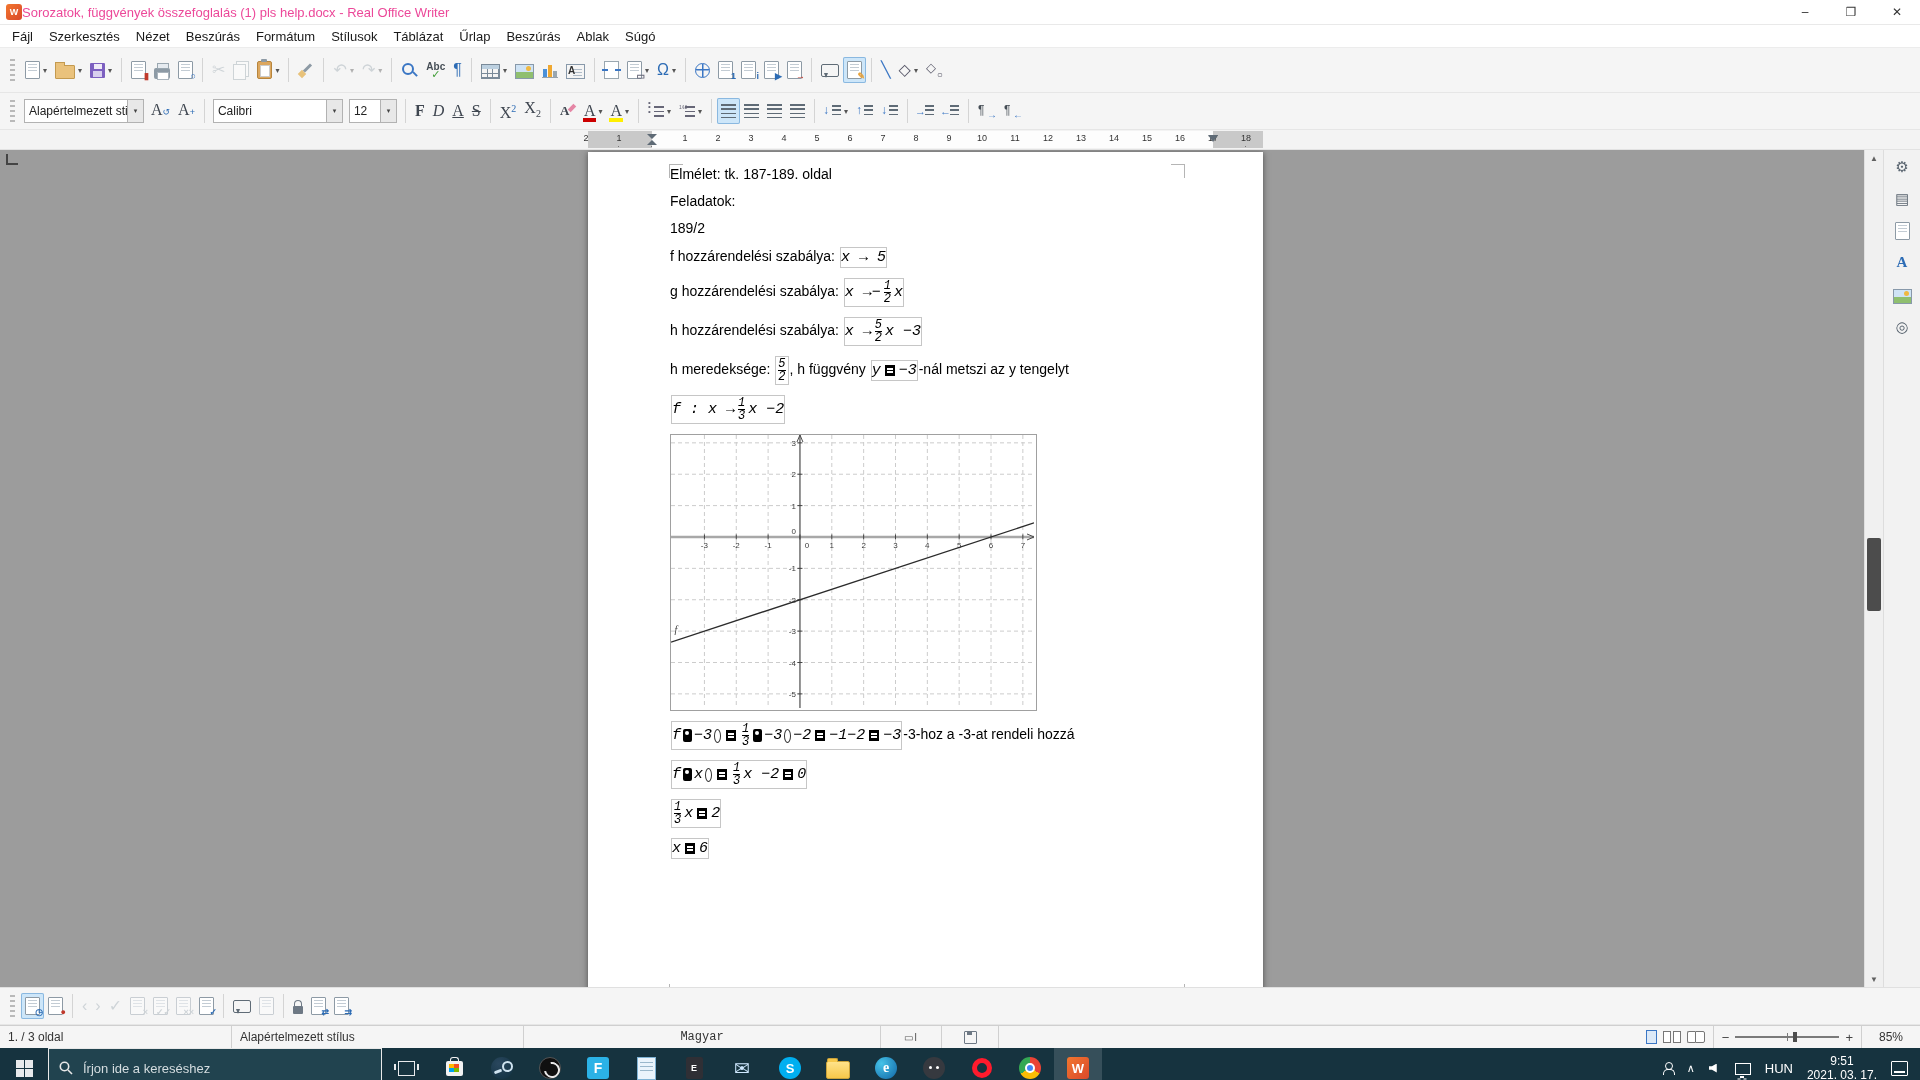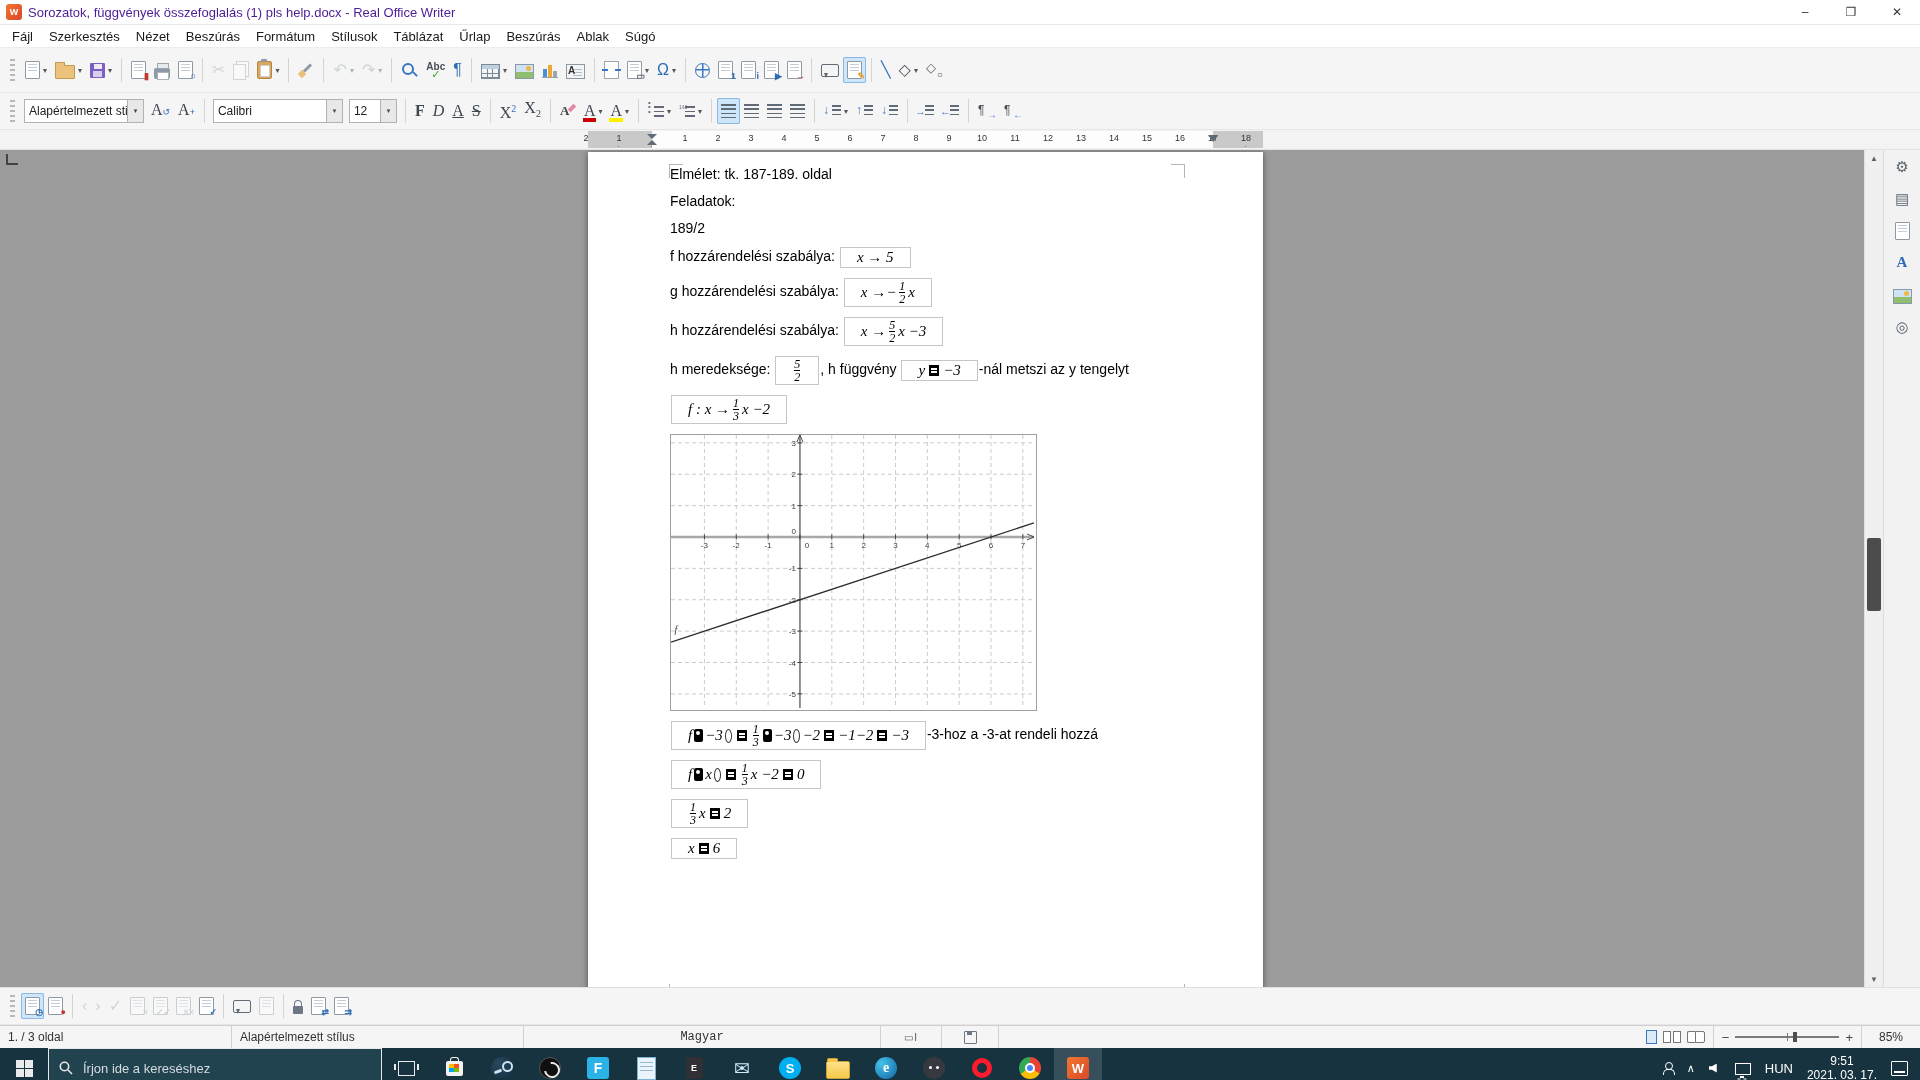--- a/index.html
+++ b/index.html
@@ -1,21 +1,21 @@
 <!DOCTYPE html>
 <html><head>
 <meta charset="utf-8">
 <style>
   html,body{margin:0;padding:0;}
   body{width:1920px;height:1080px;overflow:hidden;position:relative;
        font-family:"Liberation Sans",sans-serif;background:#f1f1f1;color:#222;
        -webkit-font-smoothing:antialiased;}
   
   #titlebar{height:24px;background:#fff;display:flex;align-items:center;padding-left:6px;font-size:13px;border-bottom:1px solid #e9e9e9;}
-  #titlebar .title{margin-left:6px;color:#4c1d95;}
+  #titlebar .title{color:#ec4899;}
   #titlebar .winbtns{margin-left:auto;display:flex;height:100%;}
   .winbtn{width:46px;display:flex;align-items:center;justify-content:center;font-size:12px;color:#333;}
   
   #menubar{height:22px;background:#fff;display:flex;align-items:center;padding-left:4px;font-size:13px;border-bottom:1px solid #ececec;}
   .menu-item{padding:2px 8px;color:#1a1a1a;}
   
   .toolbar{background:#f5f5f5;display:flex;align-items:center;padding:0 4px 0 10px;position:relative;border-bottom:1px solid #e6e6e6;}
   #tb-main{height:44px;}
   #tb-format{height:36px;}
   .grip{width:5px;height:22px;margin-right:6px;background:repeating-linear-gradient(to bottom,#b9b9b9 0 2px,transparent 2px 5px);}
@@ -118,22 +118,22 @@
   .rmarker{position:absolute;top:4px;width:0;height:0;border-left:5px solid transparent;border-right:5px solid transparent;border-top:7px solid #5f6b76;}
   
   #docrow{height:837px;display:flex;}
   #canvas{flex:1;background:#9c9c9c;position:relative;overflow:hidden;}
   #tabsel{position:absolute;left:6px;top:4px;width:10px;height:9px;border-left:2px solid #444;border-bottom:2px solid #444;}
   #page{position:absolute;left:588px;top:2px;width:675px;height:1010px;background:#fff;box-shadow:0 1px 6px rgba(0,0,0,.5);}
   .crop{position:absolute;width:13px;height:13px;border-color:#b5b5b5;border-style:solid;border-width:0;}
   #content{position:absolute;left:82px;top:14px;width:514px;}
   .para{margin:0 0 10px;font-size:14px;line-height:17px;color:#000;}
   .para.center{text-align:center;}
-  .formula{display:inline-flex;align-items:center;border:1px solid #c6c6c6;padding:1px 16px;margin:0 1px;
-     font-family:Liberation Serif, serif;font-style:italic;font-size:15px;background:#fff;vertical-align:middle;gap:1px;}
+  .formula{display:inline-flex;align-items:center;border:1px solid #c6c6c6;padding:1px 0;margin:0 1px;
+     font-family:Liberation Mono, monospace;font-style:italic;font-size:15px;background:#fff;vertical-align:middle;gap:1px;}
   .frac{display:inline-flex;flex-direction:column;align-items:center;font-size:12px;line-height:12px;margin:0 2px;}
   .frac .den{border-top:1px solid #000;}
   .g-bd{width:9px;height:13px;background:#000;border-radius:2px;position:relative;display:inline-block;margin:0 1px;}
   .g-bd::after{content:"";position:absolute;left:2px;top:2px;width:4px;height:4px;border-radius:50%;background:#fff;}
   .g-ov{width:7px;height:14px;border:1px solid #333;border-radius:50%;display:inline-block;margin:0 1px;background:#fff;box-sizing:border-box;}
   .g-be{width:10px;height:11px;background:#000;display:inline-block;margin:0 3px;position:relative;}
   .g-be::after{content:"";position:absolute;left:2px;top:3px;width:6px;height:2px;background:#fff;box-shadow:0 3px 0 #fff;}
   .graphbox{width:365px;height:275px;border:1px solid #a0a0a0;background:#fff;margin:4px 0 10px;}
   
   #vscroll{width:18px;background:#f0f0f0;position:relative;border-left:1px solid #e0e0e0;}

